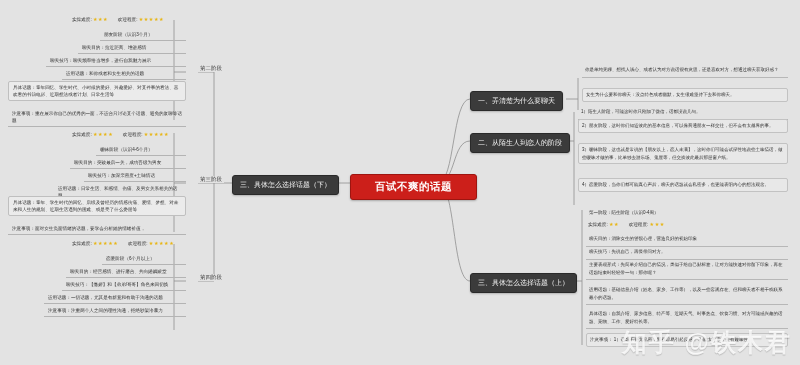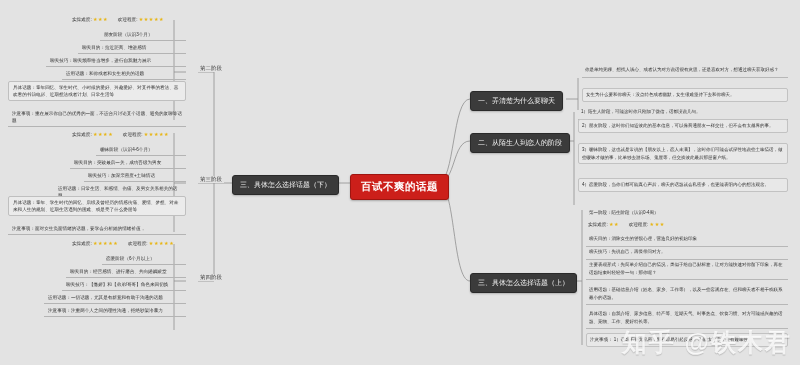--- a/index.html
+++ b/index.html
@@ -11,21 +11,21 @@
   }
   #canvas{position:absolute;left:0;top:0;width:800px;height:365px;}
   svg#wires{position:absolute;left:0;top:0;width:800px;height:365px;pointer-events:none;}
   .node{position:absolute;box-sizing:border-box;}
 
   
   .central{
     background:#cc1f1a;color:#ffffff;
     border:1px solid #9e1510;border-radius:3px;
     font-size:10.5px;font-weight:bold;letter-spacing:.5px;
-    padding:5px 10px;white-space:nowrap;
+    padding:5px 24px;white-space:nowrap;
     box-shadow:0 1px 2px rgba(0,0,0,.25);
     z-index:6;
   }
   
   .lvl1{
     background:#3b3b3b;color:#f2f2f2;
     border:1px solid #2a2a2a;border-radius:3px;
     font-size:7px;padding:4px 7px;white-space:nowrap;
     box-shadow:0 1px 2px rgba(0,0,0,.22);
     z-index:5;

